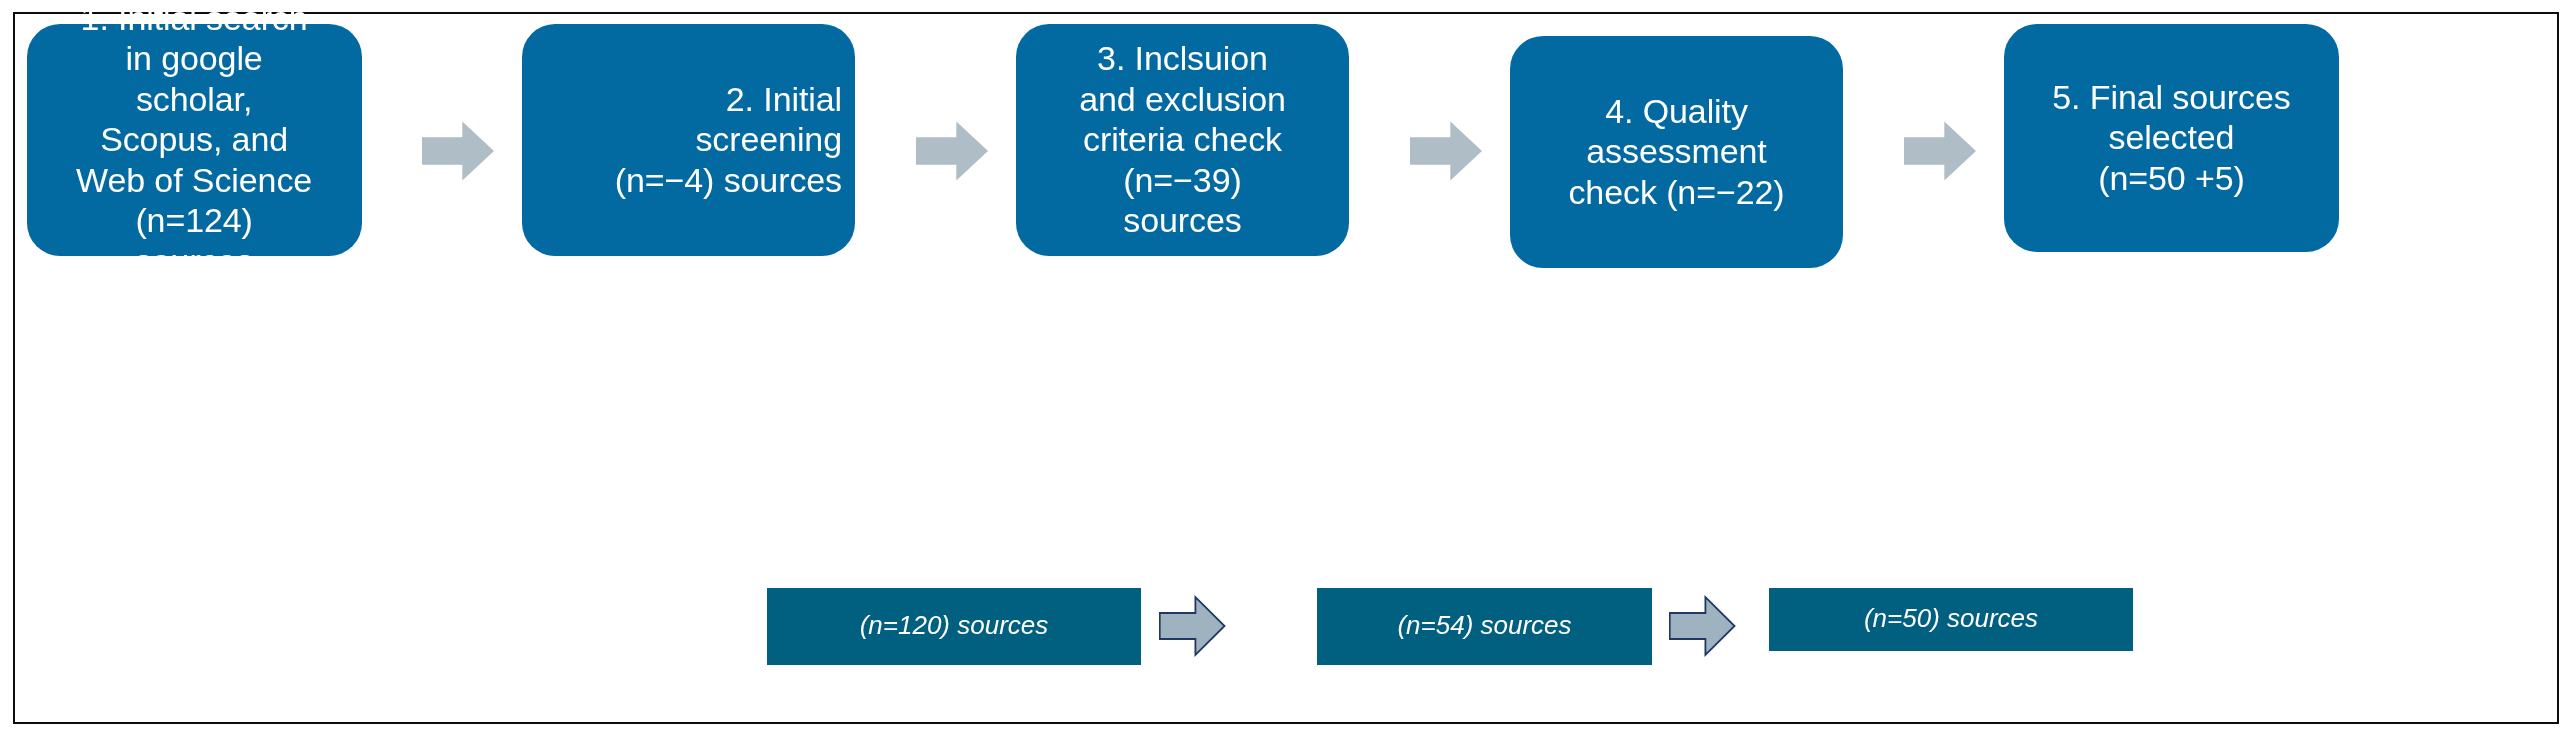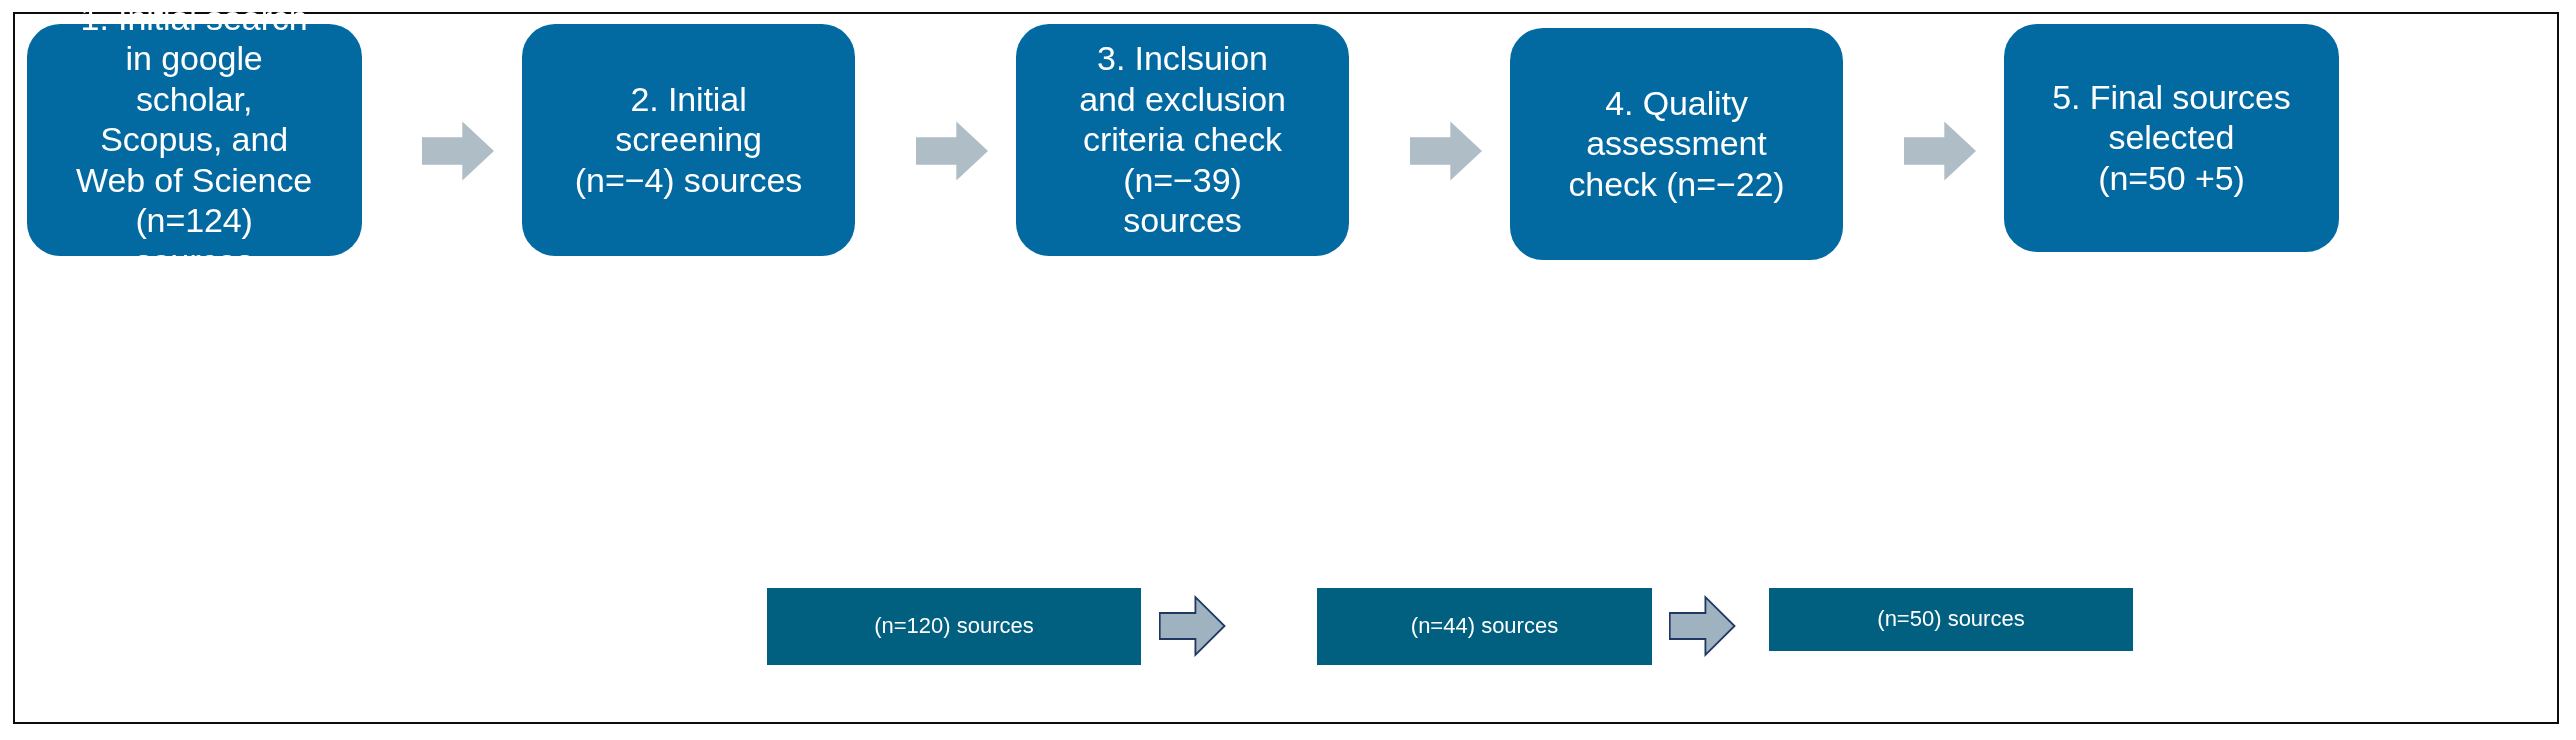--- a/index.html
+++ b/index.html
@@ -73,24 +73,25 @@
     color: #ffffff;
     display: flex;
     align-items: center;
     justify-content: center;
     text-align: center;
     box-sizing: border-box;
     border-radius: 0;
     padding: 2.9px 10px;
   }
   .count-box .count-text {
-    font-size: 22px;
+    font-size: 26px;
     line-height: 1.15;
     color: #ffffff;
     white-space: nowrap;
+    font-style: italic;
   }
   .arrow-bottom {
     position: absolute;
     width: 67px;
     height: 62px;
   }
   .arrow-bottom svg { display: block; width: 100%; height: 100%; }
 </style>
 </head>
 <body>
@@ -109,21 +110,21 @@
 (n=124)
 sources</div>
       </div>
 
       <div class="arrow-top" style="left:407px; top:106px;">
         <svg viewBox="0 0 100 86" preserveAspectRatio="none" aria-hidden="true">
           <polygon points="0,24 56,24 56,2 100,43 56,84 56,62 0,62" fill="#AFBDC7"></polygon>
         </svg>
       </div>
 
-      <div class="stage-box" style="left:507px; top:10px; width:333px; height:232px;">
+      <div class="stage-box" style="left:507px; top:10px; width:333px; height:232px;text-align:right;">
         <div class="stage-text">2. Initial
 screening
 (n=−4) sources</div>
       </div>
 
       <div class="arrow-top" style="left:901px; top:106px;">
         <svg viewBox="0 0 100 86" preserveAspectRatio="none" aria-hidden="true">
           <polygon points="0,24 56,24 56,2 100,43 56,84 56,62 0,62" fill="#AFBDC7"></polygon>
         </svg>
       </div>
@@ -135,21 +136,21 @@
 (n=−39)
 sources</div>
       </div>
 
       <div class="arrow-top" style="left:1395px; top:106px;">
         <svg viewBox="0 0 100 86" preserveAspectRatio="none" aria-hidden="true">
           <polygon points="0,24 56,24 56,2 100,43 56,84 56,62 0,62" fill="#AFBDC7"></polygon>
         </svg>
       </div>
 
-      <div class="stage-box" style="left:1495px; top:14px; width:333px; height:232px;justify-content:flex-end;">
+      <div class="stage-box" style="left:1495px; top:22px; width:333px; height:232px;justify-content:flex-end;">
         <div class="stage-text">4. Quality
 assessment
 check (n=−22)</div>
       </div>
 
       <div class="arrow-top" style="left:1889px; top:106px;">
         <svg viewBox="0 0 100 86" preserveAspectRatio="none" aria-hidden="true">
           <polygon points="0,24 56,24 56,2 100,43 56,84 56,62 0,62" fill="#AFBDC7"></polygon>
         </svg>
       </div>
@@ -164,21 +165,21 @@
         <div class="count-text">(n=120) sources</div>
       </div>
 
       <div class="arrow-bottom" style="left:1144px; top:581px;">
         <svg viewBox="0 0 92 86" preserveAspectRatio="none" aria-hidden="true">
           <polygon points="1,25 50,25 50,3 90,43 50,83 50,61 1,61" fill="#9FB2C0" stroke="#1F3864" stroke-width="2.5" stroke-linejoin="miter"></polygon>
         </svg>
       </div>
 
       <div class="count-box" style="left:1302px; top:574px; width:335px; height:77px;">
-        <div class="count-text">(n=44) sources</div>
+        <div class="count-text">(n=54) sources</div>
       </div>
 
       <div class="arrow-bottom" style="left:1654px; top:581px;">
         <svg viewBox="0 0 92 86" preserveAspectRatio="none" aria-hidden="true">
           <polygon points="1,25 50,25 50,3 90,43 50,83 50,61 1,61" fill="#9FB2C0" stroke="#1F3864" stroke-width="2.5" stroke-linejoin="miter"></polygon>
         </svg>
       </div>
 
       <div class="count-box" style="left:1754px; top:574px; width:364px; height:63px;">
         <div class="count-text">(n=50) sources</div>

